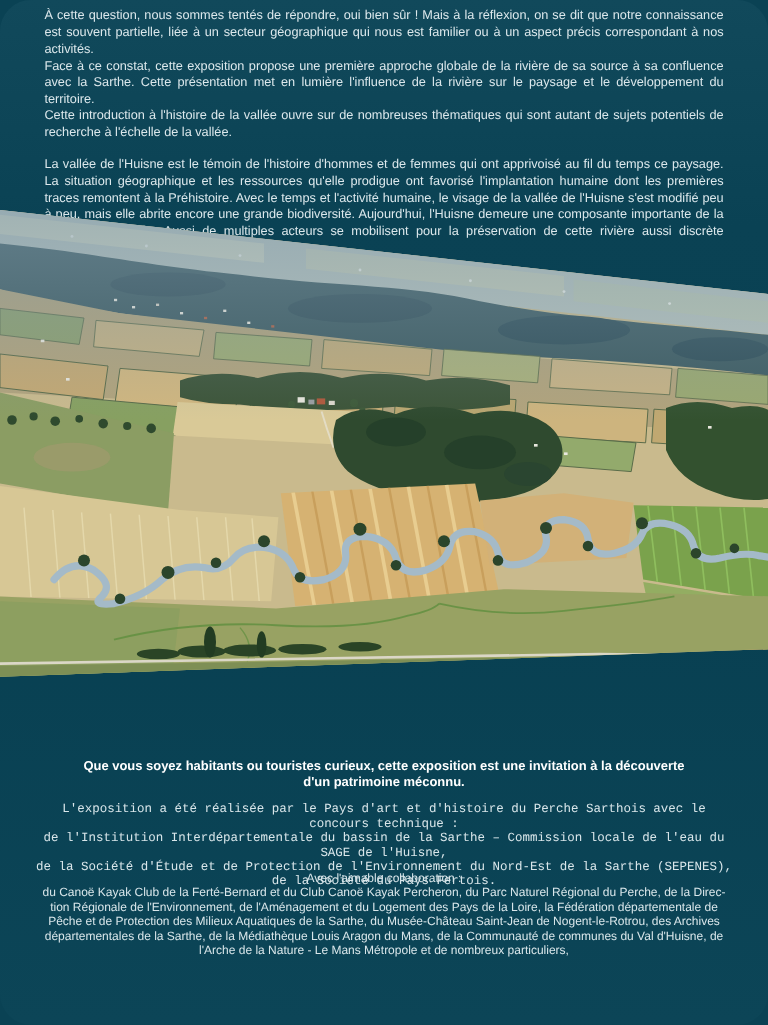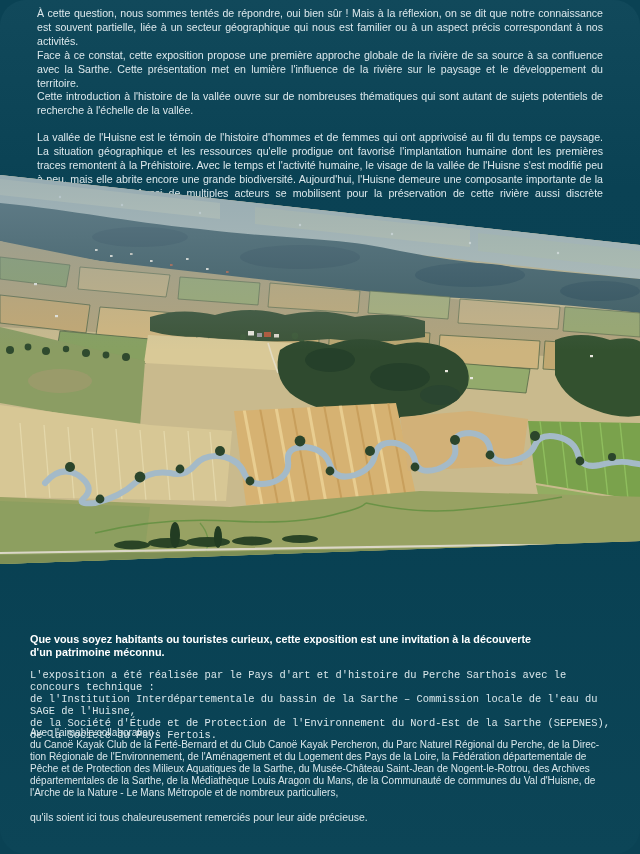--- a/index.html
+++ b/index.html
@@ -25,21 +25,21 @@
     white-space:pre-line;
   }
   .intro p + p{margin-top:13px;}
   .photo-wrap{
     position:absolute;left:0;top:165px;width:640px;height:410px;
     clip-path:polygon(0 2.44%,100% 19.5%,100% 91.7%,0 97.3%);
   }
   .photo-wrap svg{display:block;width:640px;height:410px;}
   .footer-block{
     position:absolute;left:30px;right:30px;
-    text-align:left;white-space:pre-line;
+    text-align:center;white-space:pre-line;
     color:#d9e6ea;
   }
   .invitation{
     top:622px;
     font-weight:bold;font-size:10.8px;line-height:13.6px;color:#ffffff;
   }
   .credits{top:660px;font-size:10.4px;line-height:11.9px;font-family:Liberation Mono, monospace;}
   .collab{top:717px;font-size:10px;line-height:11.9px;}
   .thanks{top:802px;font-size:10.4px;line-height:12px;}
 </style>
@@ -275,15 +275,14 @@
   <p class="footer-block credits">L'exposition a été réalisée par le Pays d'art et d'histoire du Perche Sarthois avec le concours technique :
 de l'Institution Interdépartementale du bassin de la Sarthe – Commission locale de l'eau du SAGE de l'Huisne,
 de la Société d'Étude et de Protection de l'Environnement du Nord-Est de la Sarthe (SEPENES),
 de la Société du Pays Fertois.</p>
   <p class="footer-block collab">Avec l'aimable collaboration :
 du Canoë Kayak Club de la Ferté-Bernard et du Club Canoë Kayak Percheron, du Parc Naturel Régional du Perche, de la Direc-
 tion Régionale de l'Environnement, de l'Aménagement et du Logement des Pays de la Loire, la Fédération départementale de
 Pêche et de Protection des Milieux Aquatiques de la Sarthe, du Musée-Château Saint-Jean de Nogent-le-Rotrou, des Archives
 départementales de la Sarthe, de la Médiathèque Louis Aragon du Mans, de la Communauté de communes du Val d'Huisne, de
 l'Arche de la Nature - Le Mans Métropole et de nombreux particuliers,</p>
-  <p class="footer-block thanks">qu'ils soient ici tous chaleureusement remerciés pour leur aide précieuse.</p>
 
 </div>
 
 </body></html>

